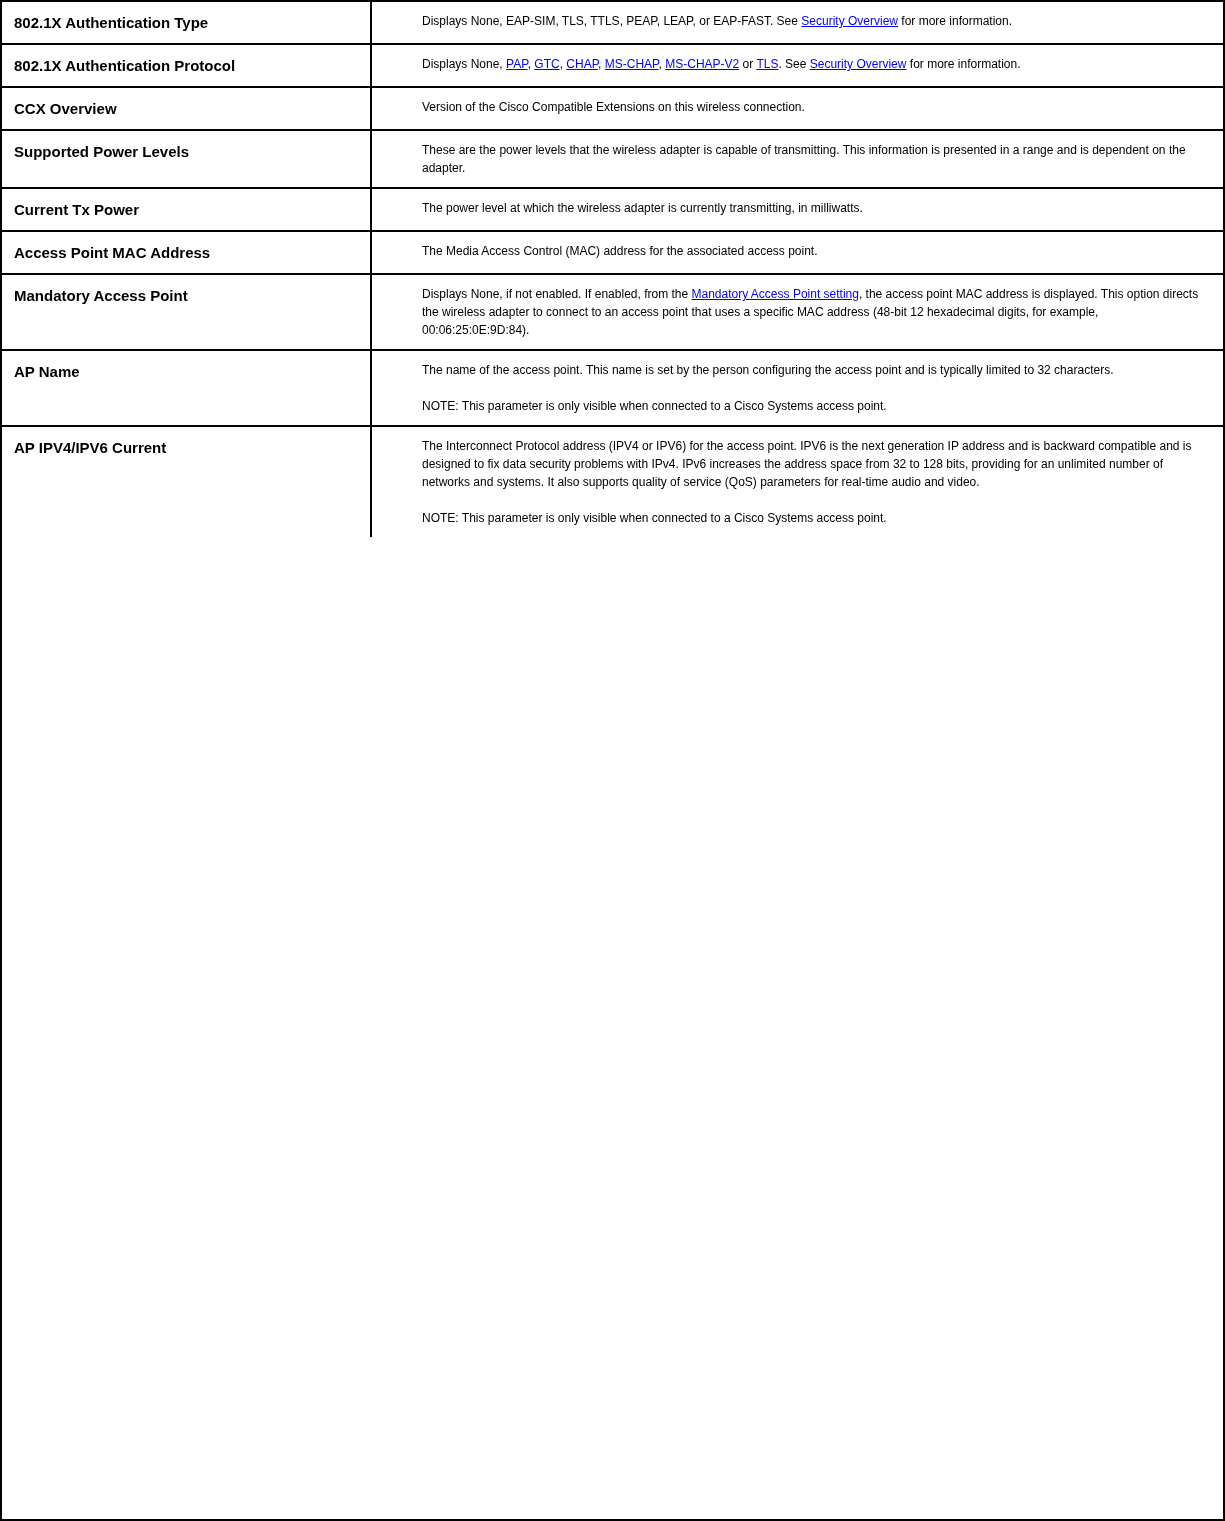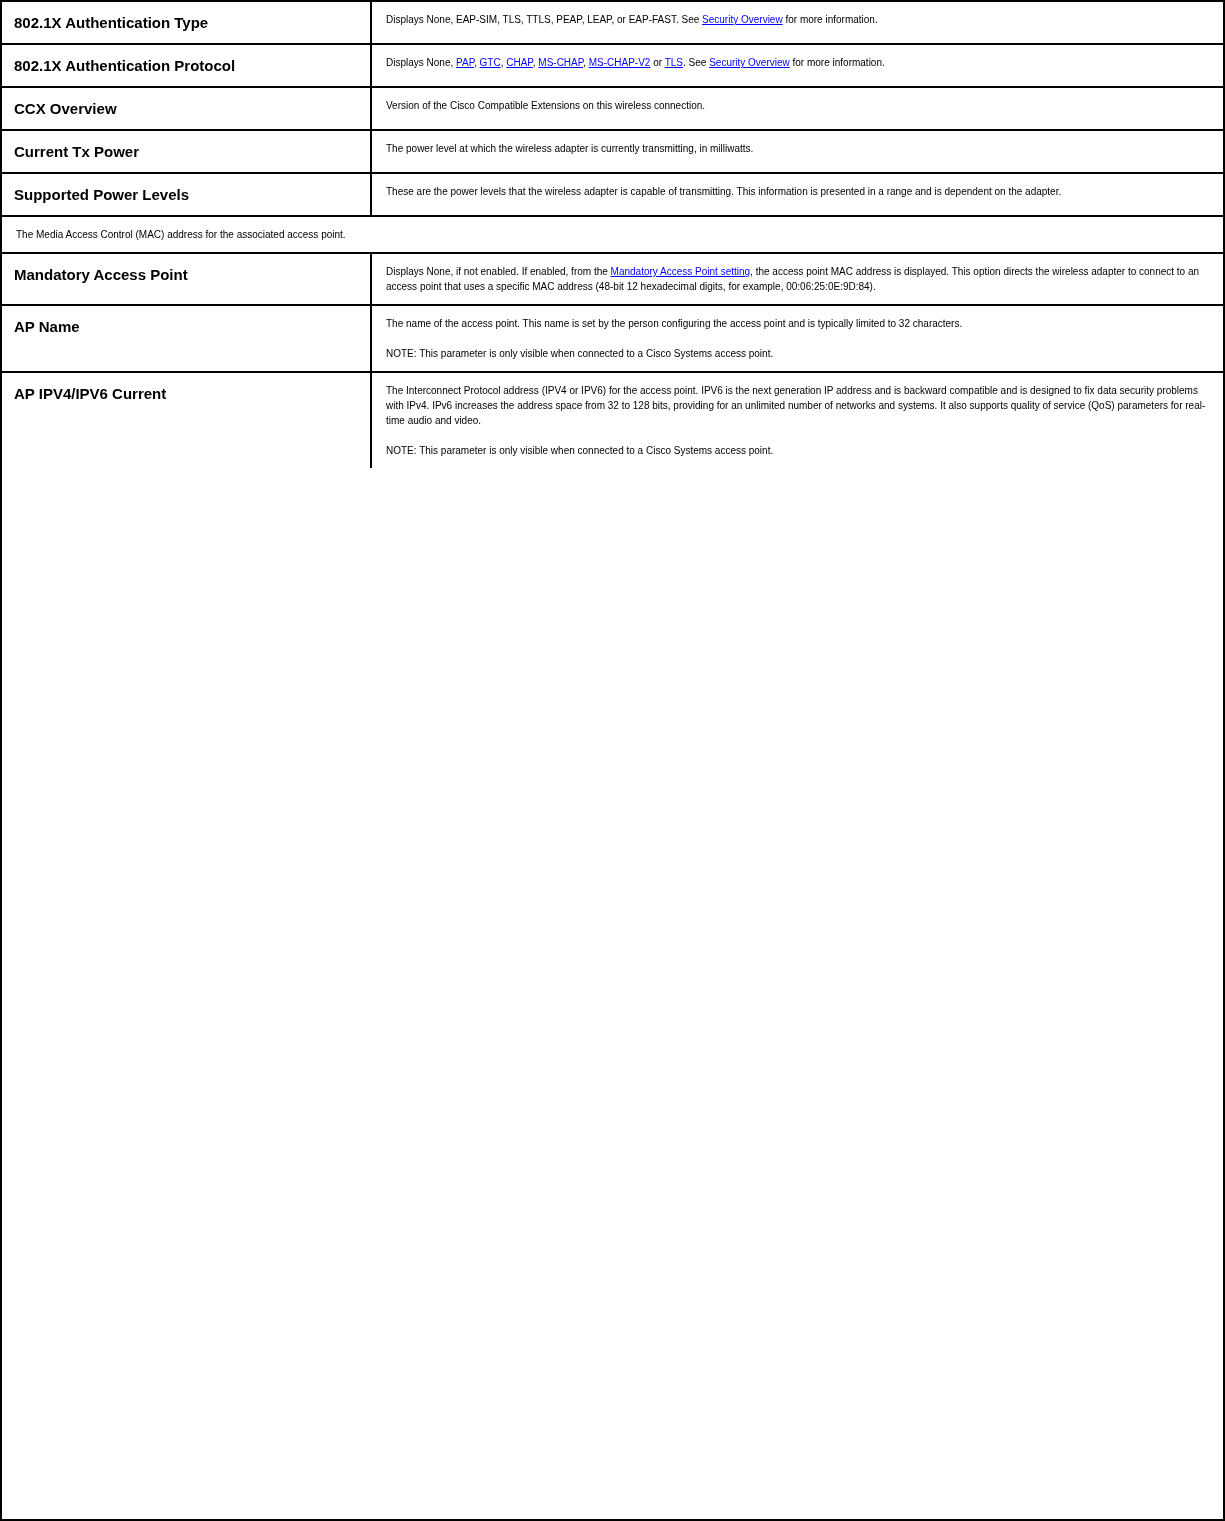--- a/index.html
+++ b/index.html
@@ -26,22 +26,23 @@
       min-width: 370px;
       border-right: 2px solid #000;
       padding: 10px 12px;
       font-weight: bold;
       font-size: 15px;
       line-height: 1.4;
     }
     .col-desc {
       flex: 1;
       padding: 10px 14px;
-      font-size: 10px;
+      font-size: 12px;
       line-height: 1.5;
+      margin-left: 36px;
     }
     a {
       color: #00f;
       text-decoration: underline;
     }
     strong {
       font-weight: normal;
     }
   </style>
 </head>
@@ -54,28 +55,29 @@
     </div>
     <div class="table-row">
       <div class="col-term">802.1X Authentication Protocol</div>
       <div class="col-desc">Displays None, <a href="#">PAP</a>, <a href="#">GTC</a>, <a href="#">CHAP</a>, <a href="#">MS-CHAP</a>, <a href="#">MS-CHAP-V2</a> or <a href="#">TLS</a>. See <a href="#">Security Overview</a> for more information.</div>
     </div>
     <div class="table-row">
       <div class="col-term">CCX Overview</div>
       <div class="col-desc">Version of the Cisco Compatible Extensions on this wireless connection.</div>
     </div>
     <div class="table-row">
+      <div class="col-term">Supported Power Levels</div>
+      <div class="col-desc">These are the power levels that the wireless adapter is capable of transmitting. This information is presented in a range and is dependent on the adapter.</div>
+    </div>
+    <div class="table-row">
       <div class="col-term">Current Tx Power</div>
       <div class="col-desc">The power level at which the wireless adapter is currently transmitting, in milliwatts.</div>
     </div>
     <div class="table-row">
-      <div class="col-term">Supported Power Levels</div>
-      <div class="col-desc">These are the power levels that the wireless adapter is capable of transmitting. This information is presented in a range and is dependent on the adapter.</div>
-    </div>
-    <div class="table-row">
+      <div class="col-term">Access Point MAC Address</div>
       <div class="col-desc">The Media Access Control (MAC) address for the associated access point.</div>
     </div>
     <div class="table-row">
       <div class="col-term">Mandatory Access Point</div>
       <div class="col-desc">Displays None, if not enabled. If enabled, from the <a href="#">Mandatory Access Point setting</a>, the access point MAC address is displayed. This option directs the wireless adapter to connect to an access point that uses a specific MAC address (48-bit 12 hexadecimal digits, for example, 00:06:25:0E:9D:84).</div>
     </div>
     <div class="table-row">
       <div class="col-term">AP Name</div>
       <div class="col-desc">The name of the access point. This name is set by the person configuring the access point and is typically limited to 32 characters.<br><br><strong>NOTE</strong>: This parameter is only visible when connected to a Cisco Systems access point.</div>
     </div>

